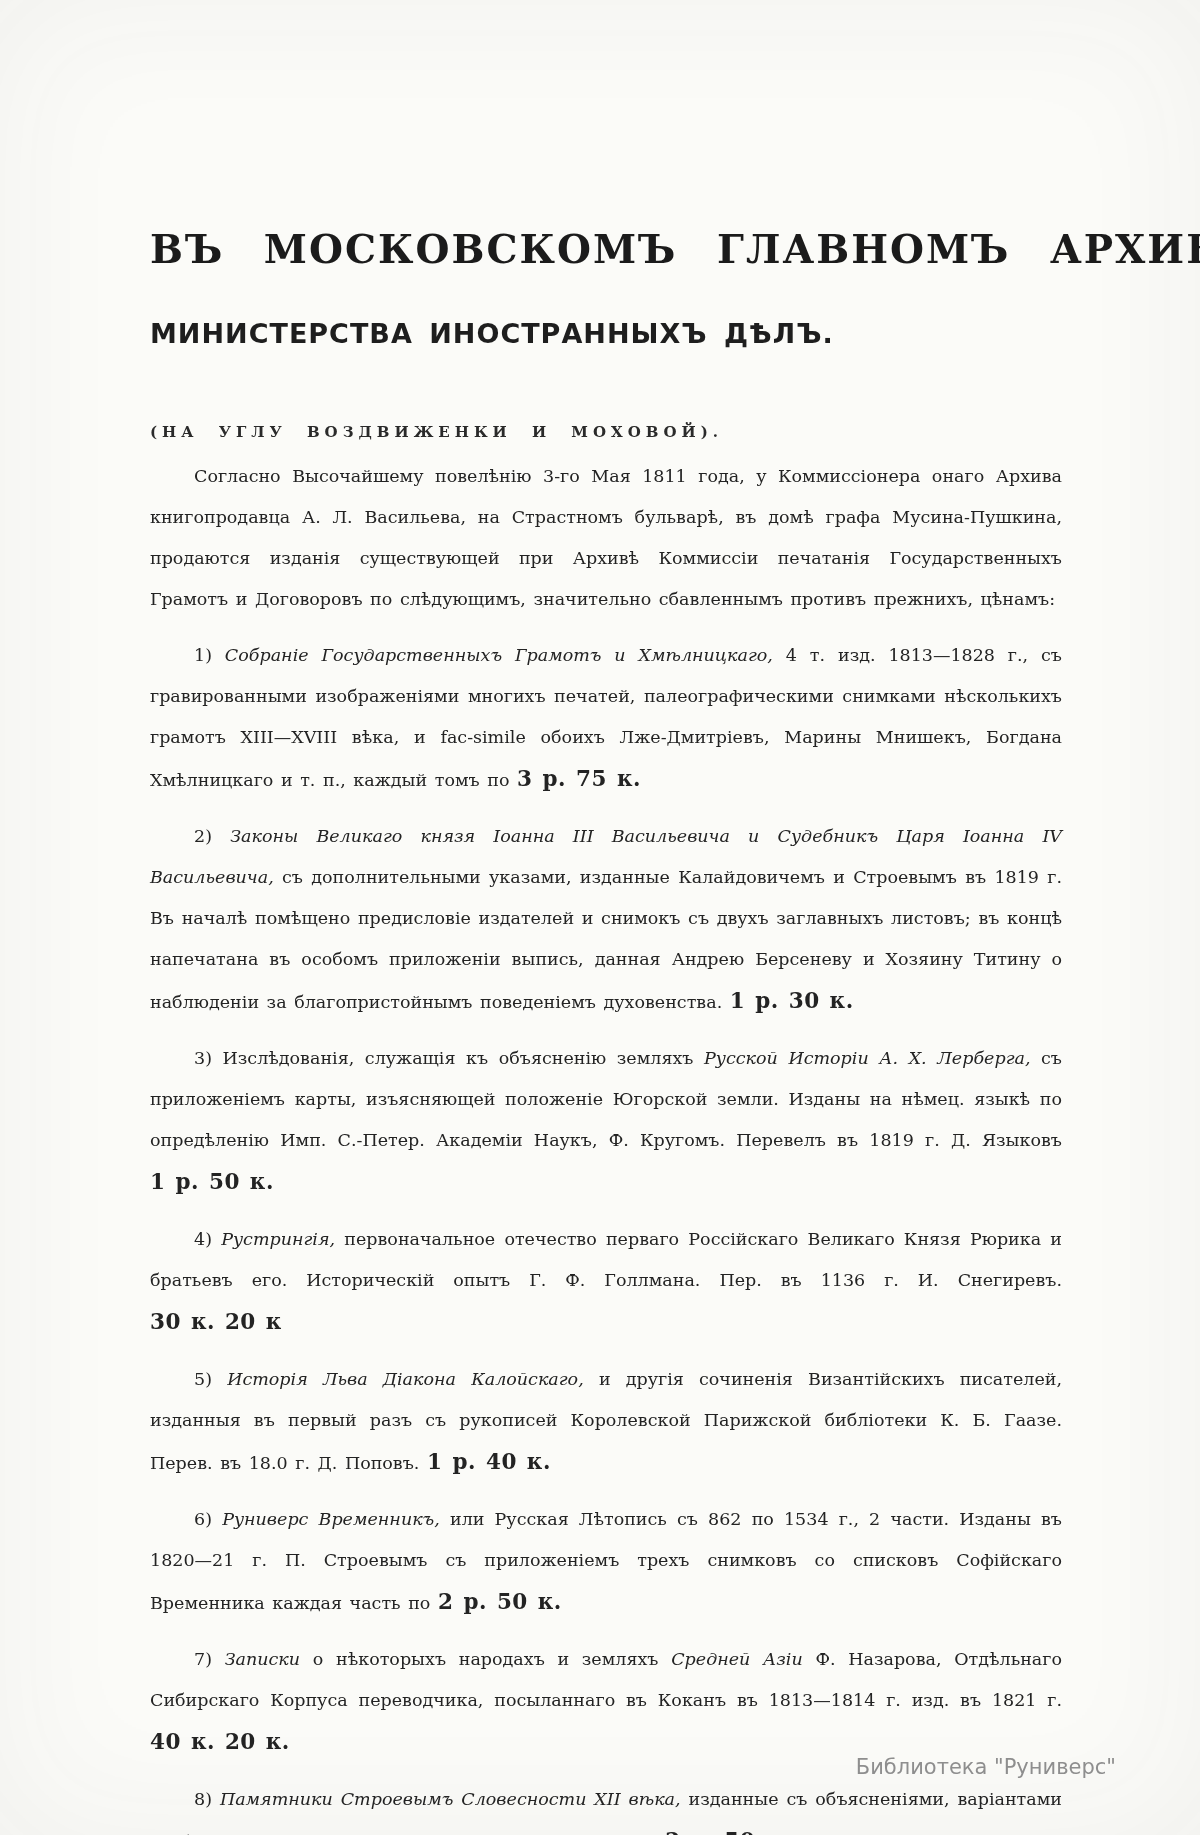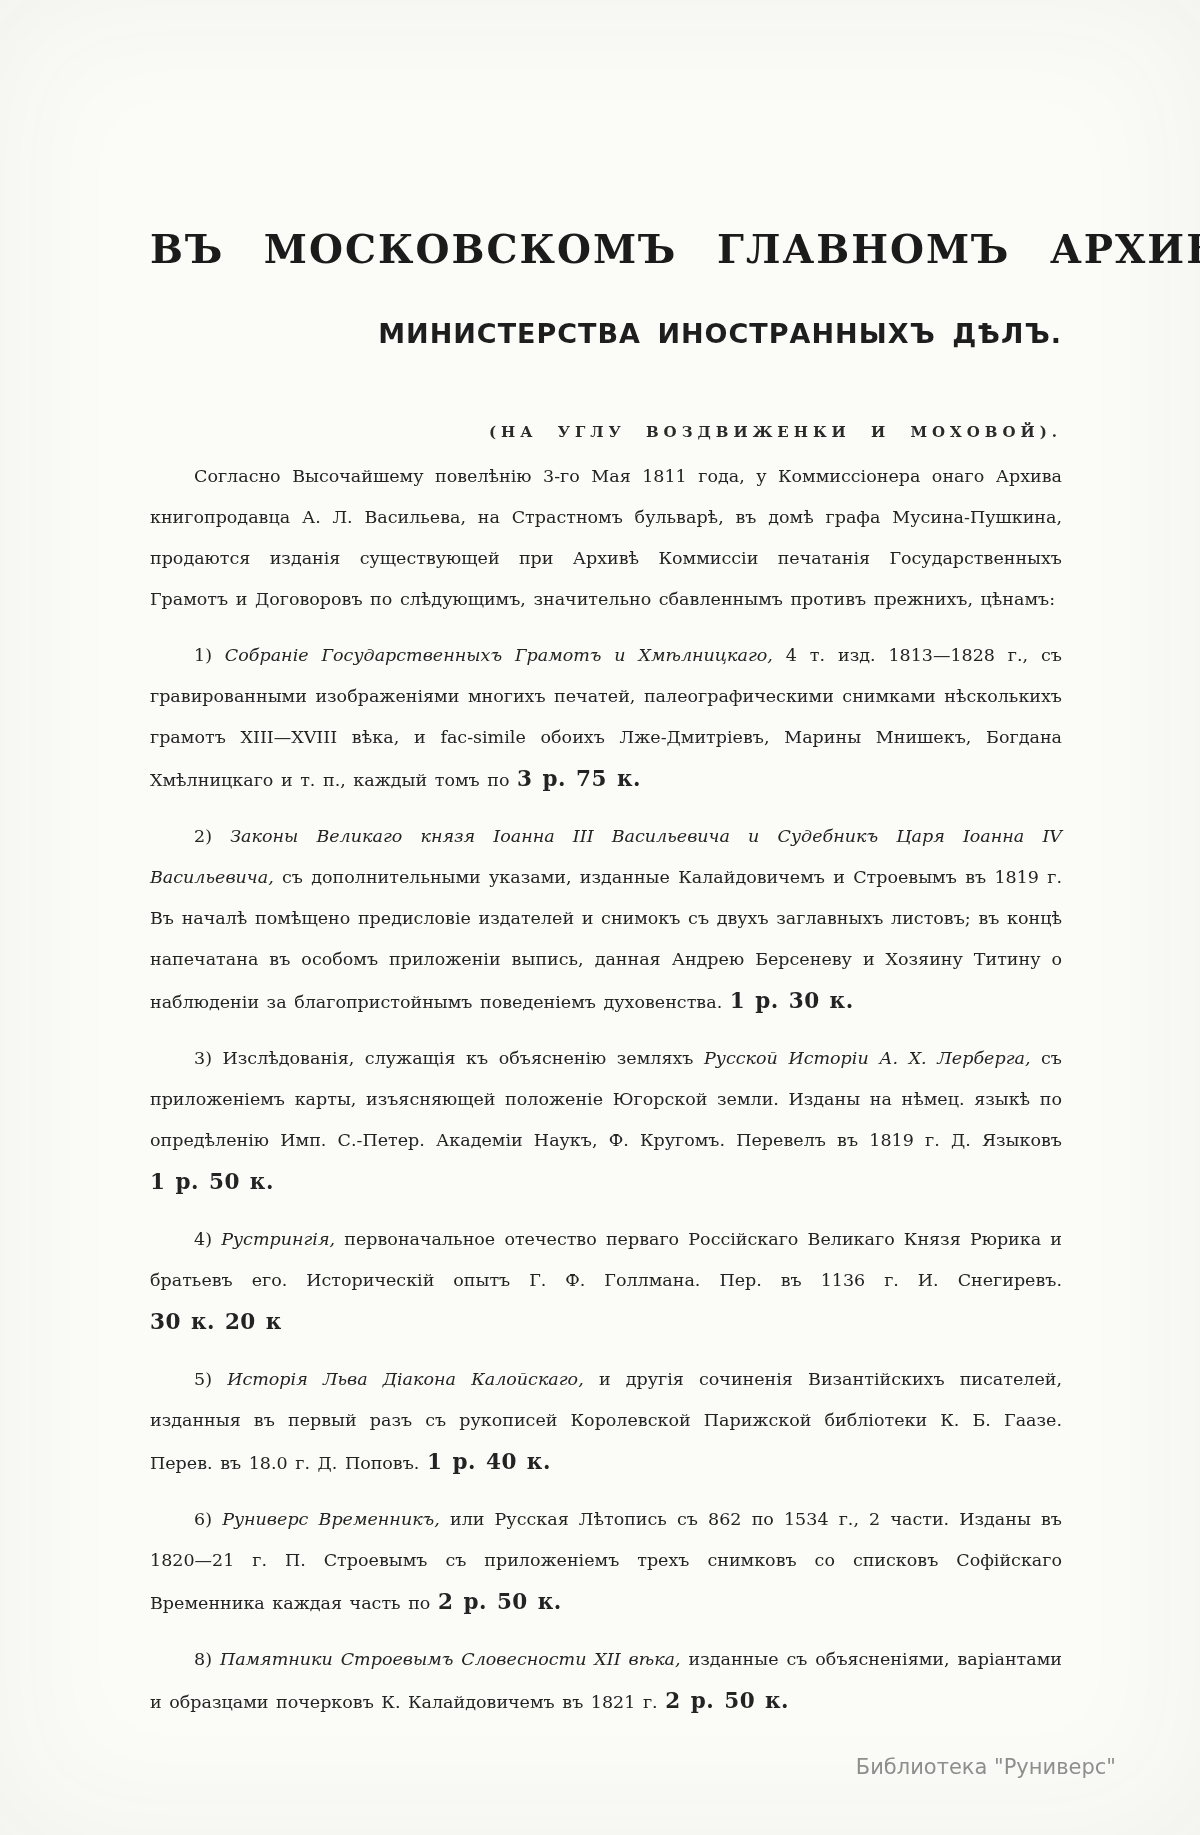--- a/index.html
+++ b/index.html
@@ -20,31 +20,31 @@
     text-align:center;
     font-size:39px;
     font-weight:bold;
     letter-spacing:2px;
     word-spacing:24px;
     color:#1b1b1b;
     white-space:nowrap;
   }
   .subtitle {
     margin:46px 0 0 0;
-    text-align:right;
+    text-align:left;
     font-family:"DejaVu Sans", sans-serif;
     font-size:27px;
     font-weight:bold;
     letter-spacing:1px;
     word-spacing:6px;
     color:#1e1e1e;
   }
   .location-note {
     margin:74px 0 0 0;
-    text-align:right;
+    text-align:left;
     font-size:15px;
     font-weight:bold;
     letter-spacing:5px;
     word-spacing:10px;
     color:#2a2a2a;
   }
   .intro { margin-top:64px; }
 
   p.body-par, p.item {
     font-size:17.5px;
@@ -78,17 +78,18 @@
     <div class="subtitle">МИНИСТЕРСТВА ИНОСТРАННЫХЪ ДѢЛЪ.</div>
     <div class="location-note">(НА УГЛУ ВОЗДВИЖЕНКИ И МОХОВОЙ).</div>
     <p class="body-par intro">Согласно Высочайшему повелѣнію 3-го Мая 1811 года, у Коммиссіонера онаго Архива книгопродавца А. Л. Васильева, на Страстномъ бульварѣ, въ домѣ графа Мусина-Пушкина, продаются изданія существующей при Архивѣ Коммиссіи печатанія Государственныхъ Грамотъ и Договоровъ по слѣдующимъ, значительно сбавленнымъ противъ прежнихъ, цѣнамъ:</p>
     <div id="catalog">
         <p class="item"><span>1) </span><em>Собраніе Государственныхъ Грамотъ и Хмѣлницкаго,</em><span> 4 т. изд. 1813—1828 г., съ гравированными изображеніями многихъ печатей, палеографическими снимками нѣсколькихъ грамотъ XIII—XVIII вѣка, и fac-simile обоихъ Лже-Дмитріевъ, Марины Мнишекъ, Богдана Хмѣлницкаго и т. п., каждый томъ по </span><span class="price">3 р. 75 к.</span></p>
         <p class="item"><span>2) </span><em>Законы Великаго князя Іоанна III Васильевича и Судебникъ Царя Іоанна IV Васильевича,</em><span> съ дополнительными указами, изданные Калайдовичемъ и Строевымъ въ 1819 г. Въ началѣ помѣщено предисловіе издателей и снимокъ съ двухъ заглавныхъ листовъ; въ концѣ напечатана въ особомъ приложеніи выпись, данная Андрею Берсеневу и Хозяину Титину о наблюденіи за благопристойнымъ поведеніемъ духовенства. </span><span class="price">1 р. 30 к.</span></p>
         <p class="item"><span>3) </span><span>Изслѣдованія, служащія къ объясненію земляхъ </span><em>Русской Исторіи А. Х. Лерберга,</em><span> съ приложеніемъ карты, изъясняющей положеніе Югорской земли. Изданы на нѣмец. языкѣ по опредѣленію Имп. С.-Петер. Академіи Наукъ, Ф. Кругомъ. Перевелъ въ 1819 г. Д. Языковъ </span><span class="price">1 р. 50 к.</span></p>
         <p class="item"><span>4) </span><em>Рустрингія,</em><span> первоначальное отечество перваго Россійскаго Великаго Князя Рюрика и братьевъ его. Историческій опытъ Г. Ф. Голлмана. Пер. въ 1136 г. И. Снегиревъ. </span><span class="price">30 к. 20 к</span></p>
         <p class="item"><span>5) </span><em>Исторія Льва Діакона Калойскаго,</em><span> и другія сочиненія Византійскихъ писателей, изданныя въ первый разъ съ рукописей Королевской Парижской библіотеки К. Б. Гаазе. Перев. въ 18.0 г. Д. Поповъ. </span><span class="price">1 р. 40 к.</span></p>
         <p class="item"><span>6) </span><em>Руниверс Временникъ,</em><span> или Русская Лѣтопись съ 862 по 1534 г., 2 части. Изданы въ 1820—21 г. П. Строевымъ съ приложеніемъ трехъ снимковъ со списковъ Софійскаго Временника каждая часть по </span><span class="price">2 р. 50 к.</span></p>
+        <p class="item"><span>7) </span><em>Записки</em><span> о нѣкоторыхъ народахъ и земляхъ </span><em>Средней Азіи</em><span> Ф. Назарова, Отдѣльнаго Сибирскаго Корпуса переводчика, посыланнаго въ Коканъ въ 1813—1814 г. изд. въ 1821 г. </span><span class="price">40 к. 20 к.</span></p>
         <p class="item"><span>8) </span><em>Памятники Строевымъ Словесности XII вѣка,</em><span> изданные съ объясненіями, варіантами и образцами почерковъ К. Калайдовичемъ въ 1821 г. </span><span class="price">2 р. 50 к.</span></p>
       </div>
   </div>
   <div class="watermark">Библиотека "Руниверс"</div>
 </div>
 
 </body></html>

